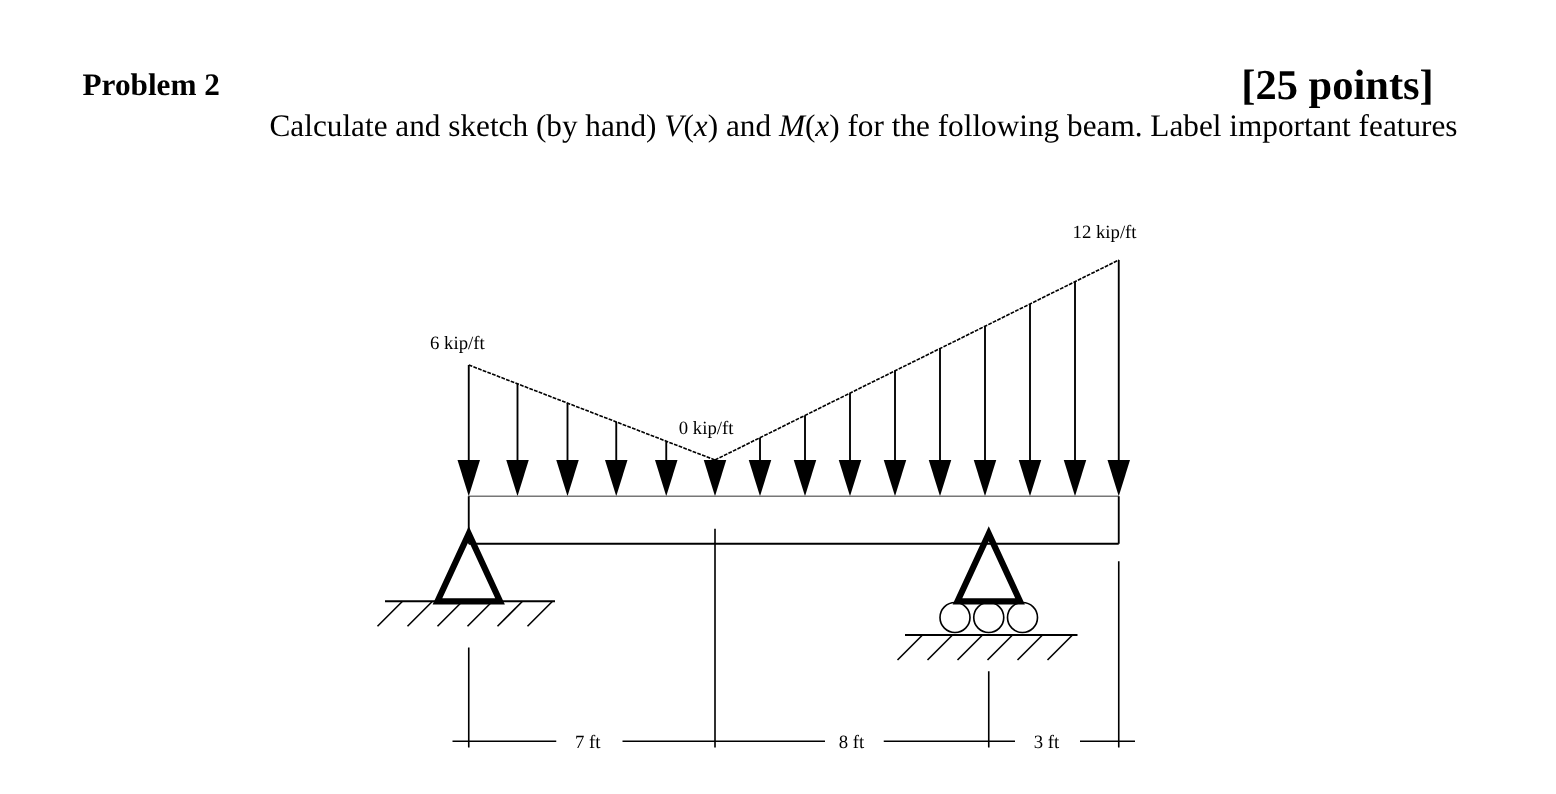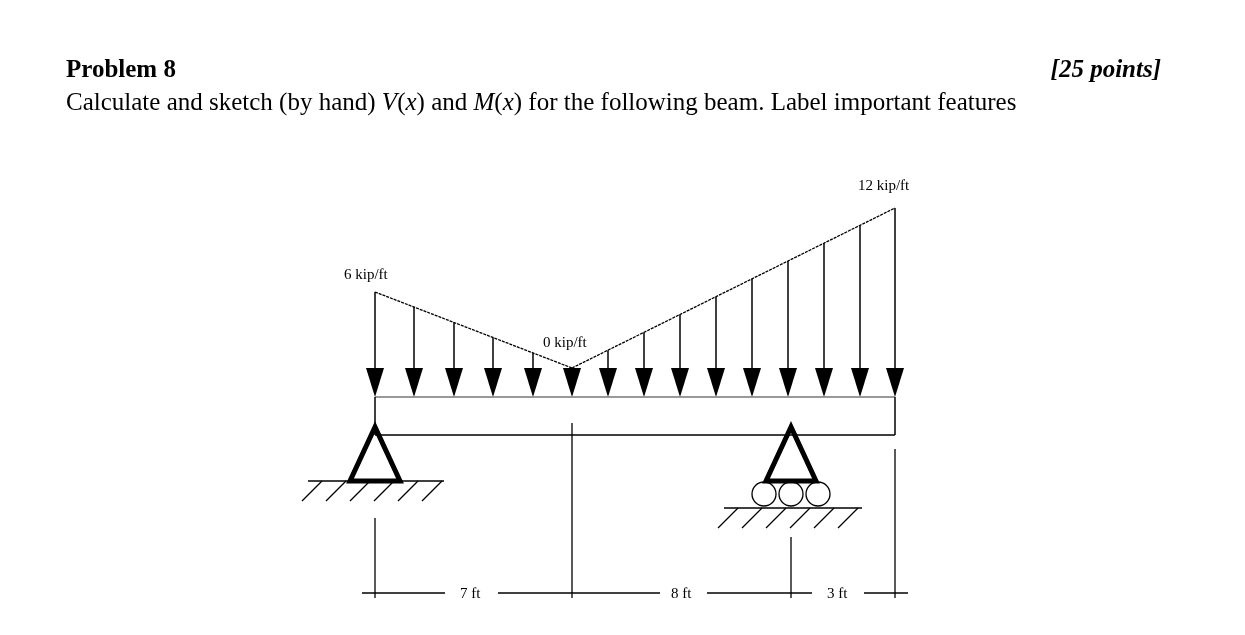--- a/index.html
+++ b/index.html
@@ -1,27 +1,27 @@
 <!DOCTYPE html>
 <html><head>
 <meta charset="utf-8">
 <style>
   html,body{margin:0;padding:0;background:#ffffff;}
   body{width:1245px;height:635px;position:relative;overflow:hidden;font-family:"Liberation Serif","DejaVu Serif",serif;color:#000;}
   .title{position:absolute;left:66px;top:54px;font-size:25px;font-weight:bold;line-height:30px;}
-  .points{position:absolute;right:84px;top:54px;font-size:25px;font-weight:bold;line-height:30px;font-style:italic;}
-  .body-text{position:absolute;left:66px;top:86px;width:1100px;font-size:25px;line-height:31px;}
+  .points{position:absolute;right:98px;top:54px;font-size:34px;font-weight:bold;line-height:30px;}
+  .body-text{position:absolute;left:66px;top:86px;width:1100px;font-size:25px;line-height:31px;text-align:right;}
   .math{font-style:italic;}
   svg{position:absolute;left:0;top:0;}
   .lbl{font-family:"Liberation Serif","DejaVu Serif",serif;font-size:15px;fill:#000;}
 </style>
 </head>
 <body>
 
-<div class="title">Problem 8</div>
+<div class="title">Problem 2</div>
 <div class="points">[25 points]</div>
 <div class="body-text"><span>Calculate and sketch (by hand) </span><span class="math">V</span><span>(</span><span class="math">x</span><span>)</span><span> and </span><span class="math">M</span><span>(</span><span class="math">x</span><span>)</span><span> for the following beam. Label important features</span><br></div>
 
 <svg width="1245" height="635">
   <g stroke="#000" stroke-width="1.3" stroke-dasharray="3,1" fill="none">
     <line x1="375" y1="292" x2="572" y2="368"></line>
     <line x1="572" y1="368" x2="895" y2="208"></line>
   </g>
   <g stroke="#000" stroke-width="1.5" id="arrows">
       <line x1="375" x2="375" y1="292" y2="368"></line>

